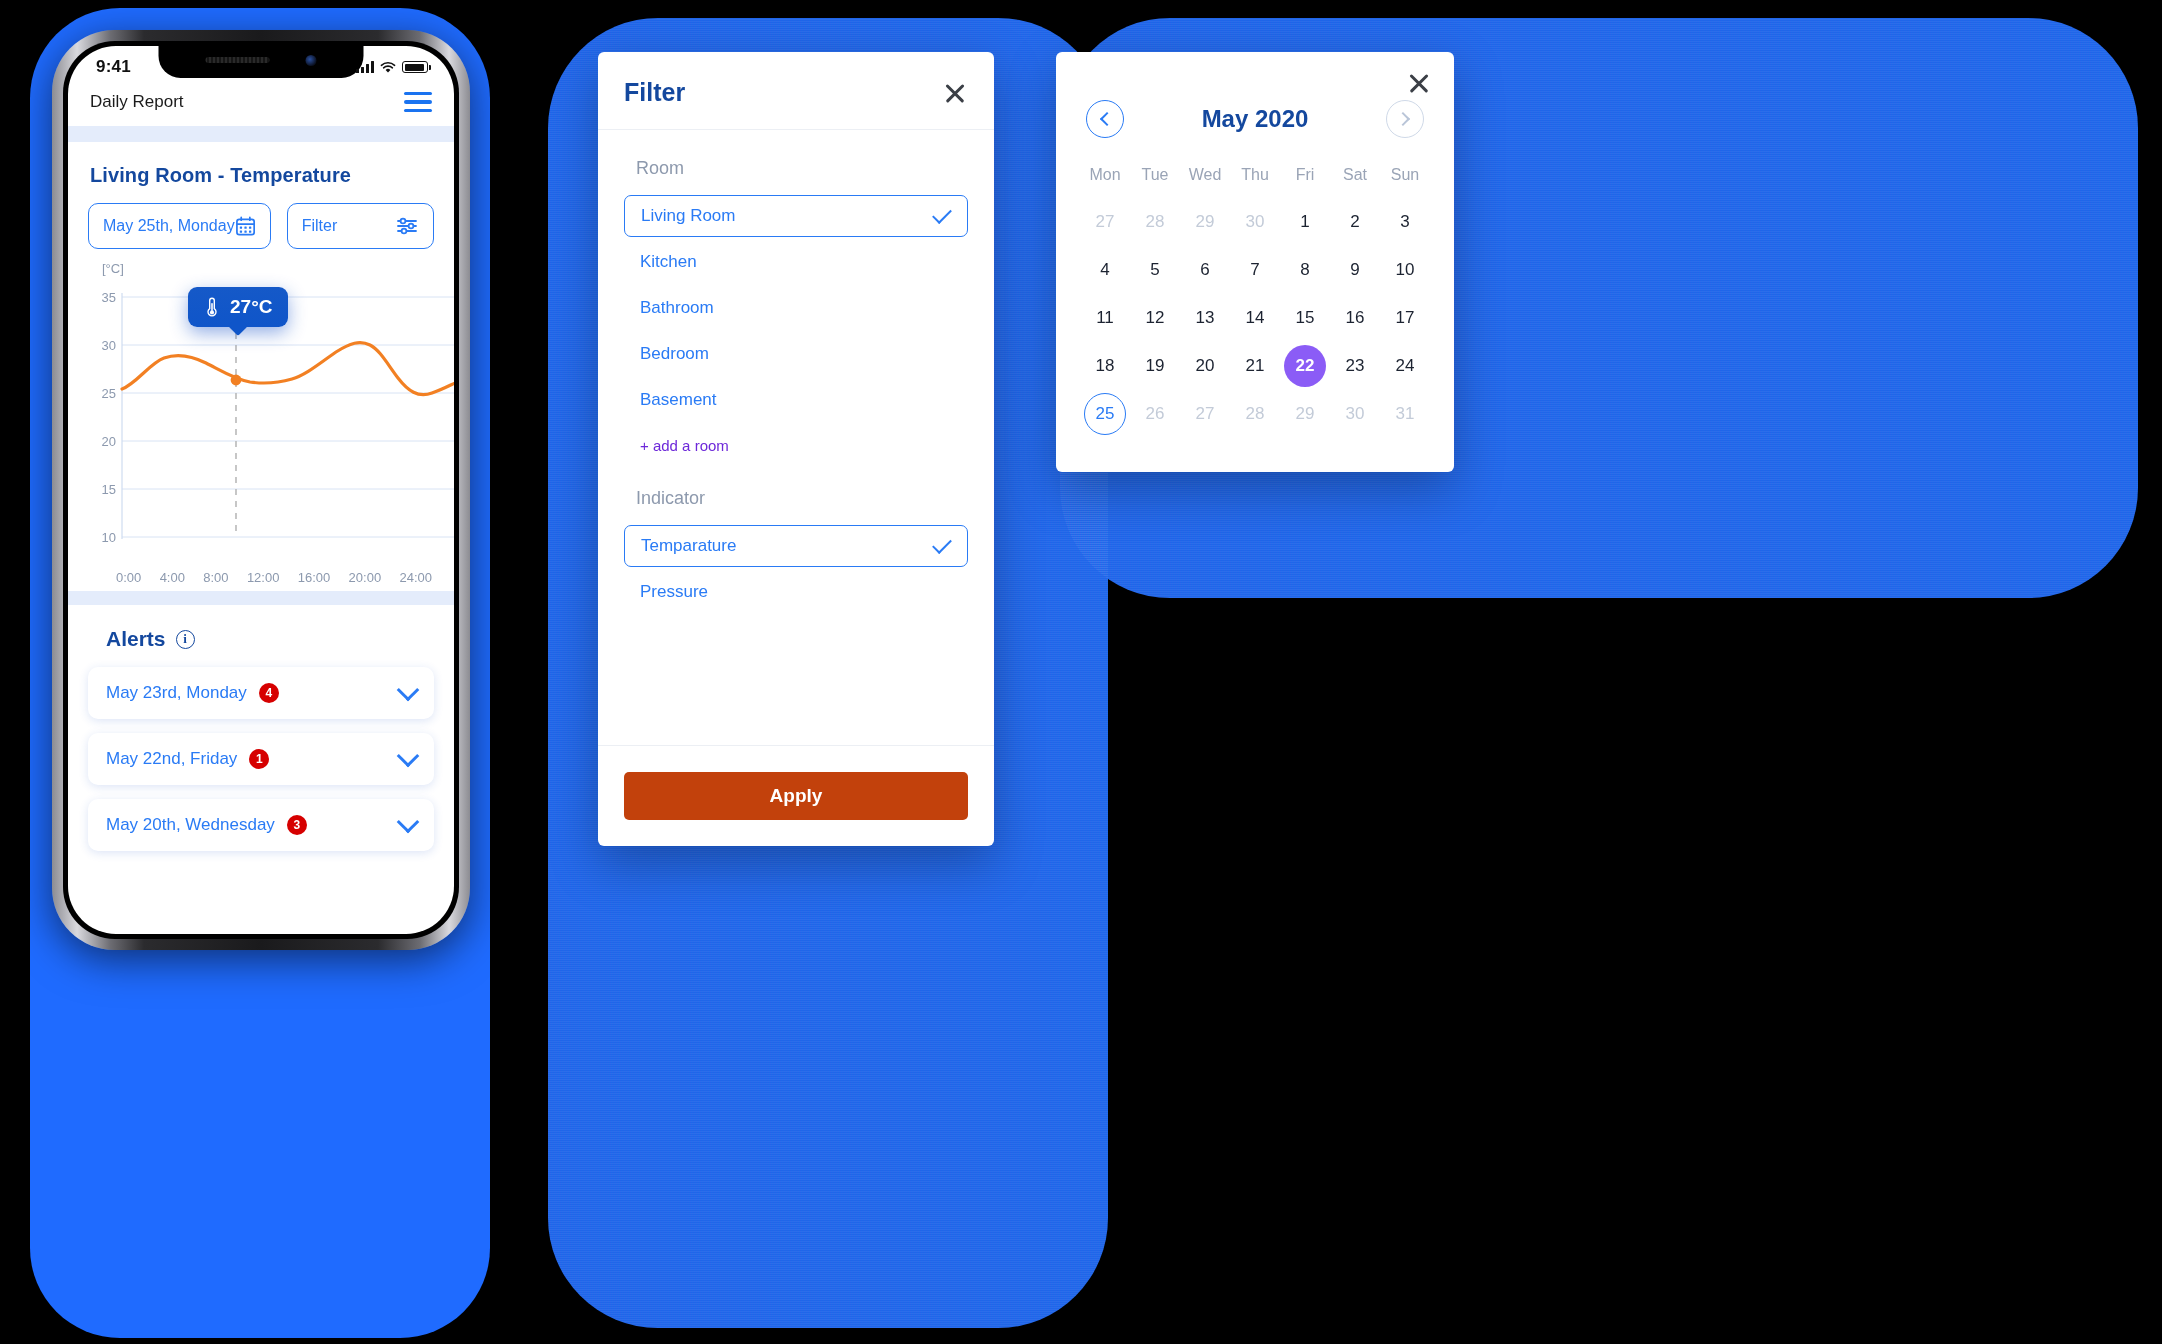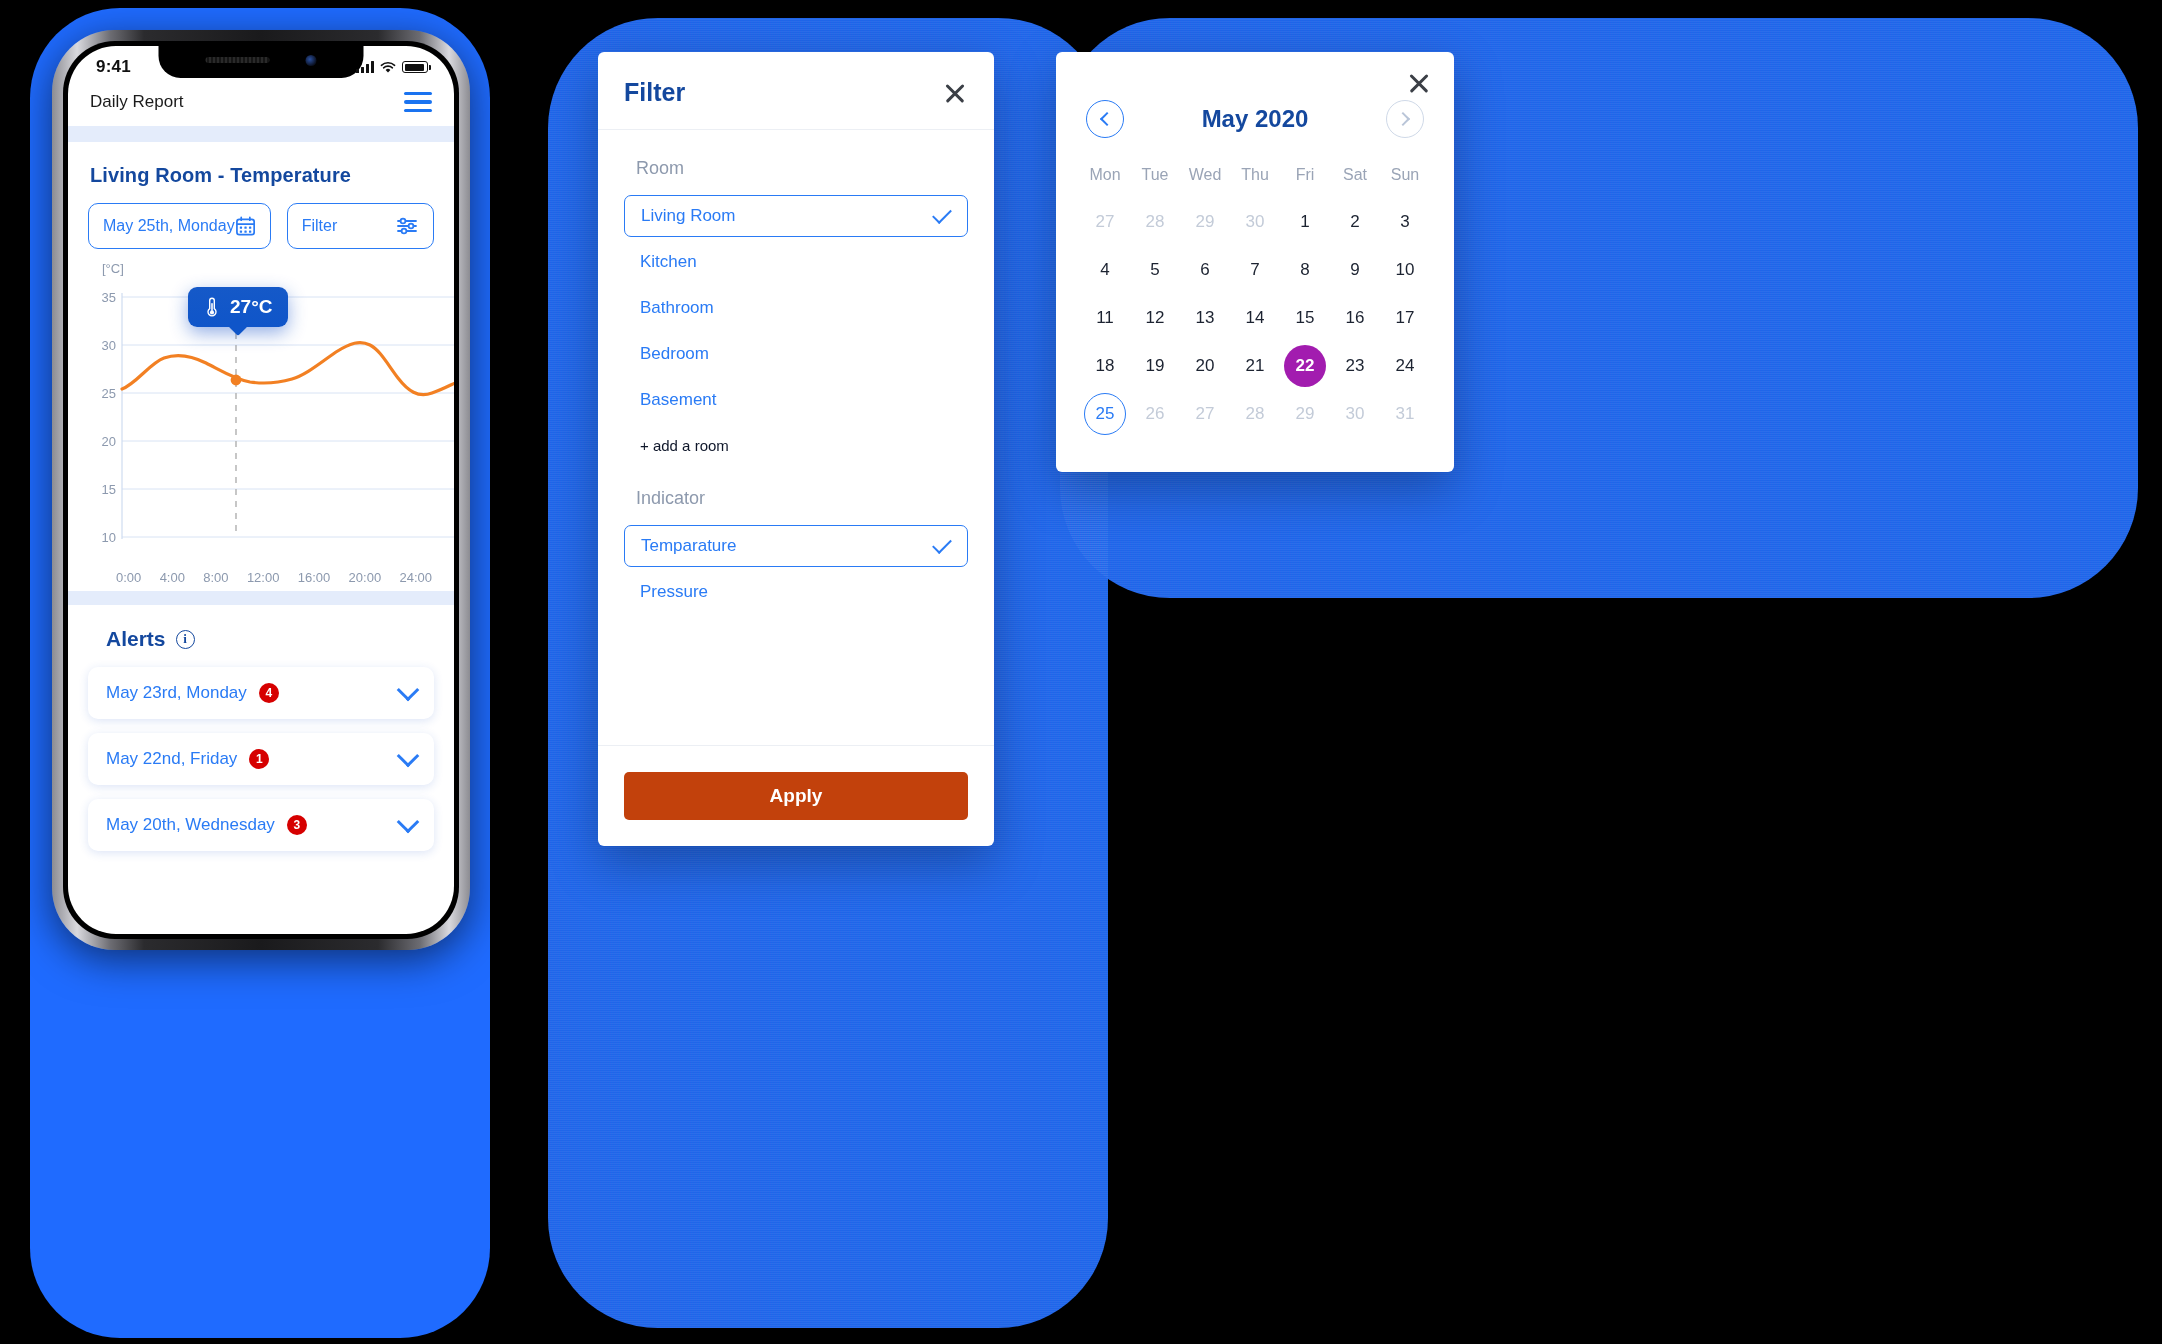--- a/index.html
+++ b/index.html
@@ -175,21 +175,21 @@
   .group-label { font-size:18px; color:#8d99ad; margin: 6px 0 16px 12px; }
   .opt-list { display:flex; flex-direction:column; }
   .opt {
     display:flex; align-items:center; justify-content:space-between;
     height:42px; padding: 0 16px; margin-bottom: 4px; font-size:17px; color:#2a7bf5;
     border-radius:7px; cursor:pointer;
   }
   .opt.selected { border:1.6px solid #2a7bf5; }
   .check { width:18px;height:10px;border-left:2.6px solid #2a7bf5;border-bottom:2.6px solid #2a7bf5;
     transform: rotate(-45deg); margin-top:-5px;}
-  .addroom { font-size:15px; color:#0f172a; margin: 12px 0 0 16px; cursor:pointer; }
+  .addroom { font-size:15px; color:#6d28d9; margin: 12px 0 0 16px; cursor:pointer; }
   .card-foot { border-top:1px solid #eceff4; padding: 26px; }
   .apply-btn {
     width:100%; height:48px; border:none; border-radius:5px;
     background:#c2410c; color:#fff; font-size:19px; font-weight:700; cursor:pointer;
     font-family:"Liberation Sans", sans-serif;
   }
 
   
   .cal-card { left: 1056px; top: 52px; width: 398px; height: 420px; padding: 0; }
   .cal-top { display:flex; justify-content:flex-end; padding: 18px 22px 0 0; }
@@ -205,21 +205,21 @@
   .cal-title { font-size:24px; font-weight:700; color:#14489e; }
   .cal-grid { padding: 18px 24px 24px 24px; }
   .cal-row { display:grid; grid-template-columns: repeat(7,1fr); }
   .dow { text-align:center; font-size:16px; color:#9aa4b6; padding: 10px 0 14px 0;}
   .day {
     height:48px; display:flex; align-items:center; justify-content:center;
     font-size:17px; color:#1c2331; cursor:pointer;
   }
   .day.muted { color:#c3cbd8; }
   .day .bub { width:42px;height:42px;border-radius:50%;display:flex;align-items:center;justify-content:center;}
-  .day.today .bub { background:#a21caf; color:#fff; font-weight:600; }
+  .day.today .bub { background:#8b5cf6; color:#fff; font-weight:600; }
   .day.outlined .bub { border:1.6px solid #2a7bf5; color:#2a7bf5; }
 </style>
 </head>
 <body>
 
 <div class="stage">
 
   <div class="blob blob-phone"></div>
   <div class="blob blob-filter"></div>
   <div class="blob blob-cal"></div>

